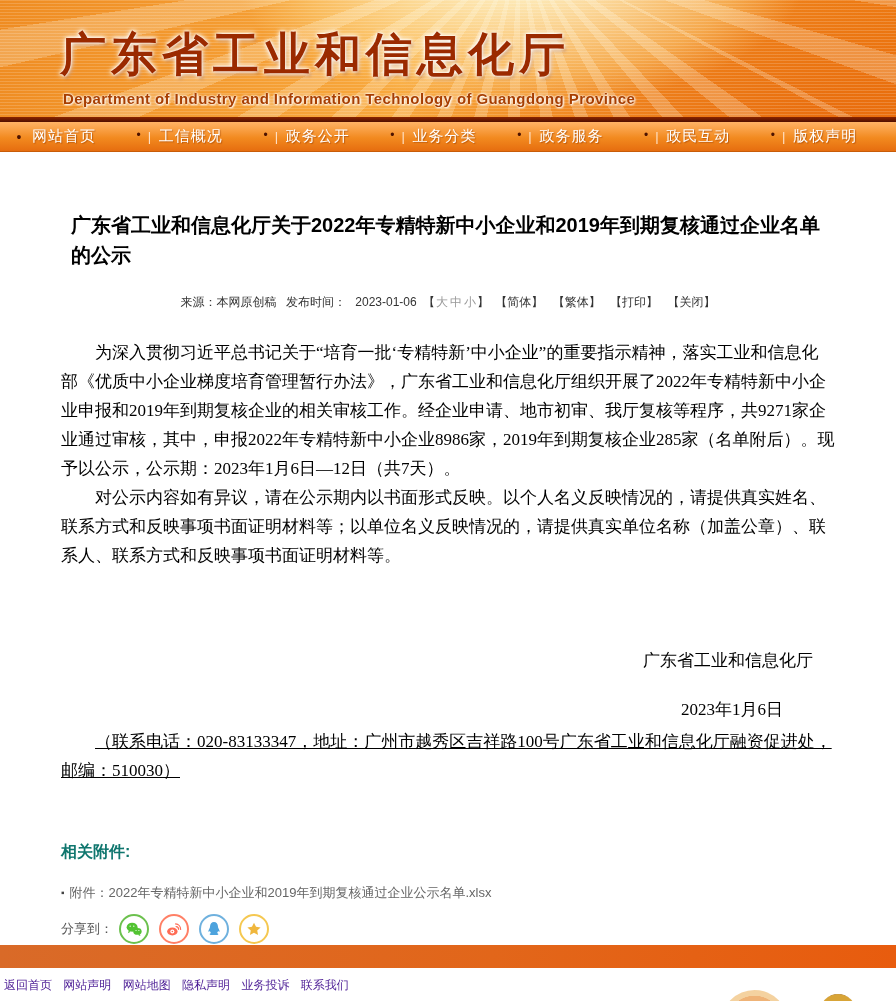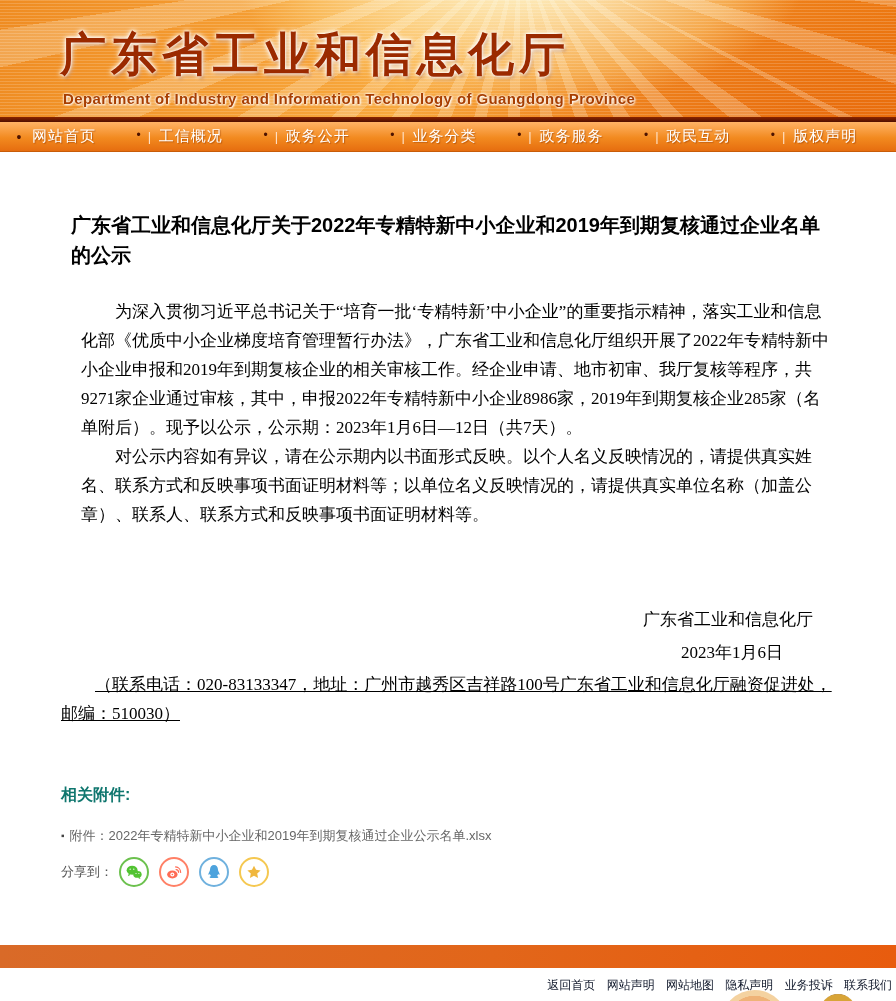--- a/index.html
+++ b/index.html
@@ -67,24 +67,24 @@
   .meta span { margin:0 3px; }
   .meta .ctrl { cursor:pointer; }
   .meta .size-gray { color:#999; margin:0 1px; cursor:pointer; }
   .meta .bracket { margin:0; }
 
   .body-text {
     margin-top:27px;
     font-family:"Liberation Serif", serif;
     font-size:17px; line-height:29px; color:#000;
   }
-  .body-text p { text-indent:2em;margin-left:20px; }
+  .body-text p { text-indent:2em; }
   .attachment-line { text-indent:2em; margin-top:56px; font-family:"Liberation Serif", serif; font-size:17px; line-height:29px; }
   .sign-org  { margin-top:76px; text-align:right; padding-right:22px; font-family:"Liberation Serif", serif; font-size:17px; line-height:29px; }
-  .sign-date { margin-top:4px;  text-align:right; padding-right:52px; font-family:"Liberation Serif", serif; font-size:17px; line-height:29px; }
+  .sign-date { margin-top:20px;  text-align:right; padding-right:52px; font-family:"Liberation Serif", serif; font-size:17px; line-height:29px; }
   .contact   { margin-top:3px; text-indent:2em; font-family:"Liberation Serif", serif; font-size:17px; line-height:29px;text-decoration:underline; }
 
   
   .related-heading { margin-top:57px; font-size:16px; font-weight:bold; color:#0f766e; }
   .attach-item { margin-top:21px; font-size:13px; color:#666; cursor:pointer; }
   .attach-item .sq { color:#444; font-size:10px; margin-right:5px; position:relative; top:-1px; }
   .share-row { margin-top:12px; display:flex; align-items:center; }
   .share-label { font-size:13px; color:#555; margin-right:6px; }
   .share-icon {
     width:30px; height:30px; border-radius:50%; background:#fff;
@@ -92,21 +92,21 @@
     margin-right:10px; cursor:pointer;
   }
   .share-icon.wechat { border:2px solid #6cc14e; }
   .share-icon.weibo  { border:2px solid #ff8066; }
   .share-icon.qq     { border:2px solid #6fb1de; }
   .share-icon.qzone  { border:2px solid #f5c851; }
 
   
   .footer { position:absolute; left:0; right:0; top:945px; }
   .footer-bar { height:23px; background:linear-gradient(90deg,#d96a28 0%, #e2661a 55%, #e85c0e 100%); }
-  .footer-links { margin-top:9px; text-align:right; font-size:12px; color:#0f172a; }
+  .footer-links { margin-top:9px; text-align:left; font-size:12px; color:#4c1d95; }
   .footer-links span { margin:0 4px; cursor:pointer; }
 
   
   .badge-round {
     position:absolute; top:990px; left:721px; width:67px; height:67px; border-radius:50%;
     background: radial-gradient(circle at 50% 50%, #e2512b 0 34%, #efb377 35% 58%, #f4d2a0 59% 100%);
   }
   .badge-emblem {
     position:absolute; top:994px; left:820px; width:36px; height:36px; border-radius:50%;
     background: radial-gradient(circle at 50% 55%, #27408b 0 38%, #d8a437 39% 72%, #b07b1e 73% 100%);
@@ -135,20 +135,30 @@
   <a class="nav-item">政务服务</a>
   <span class="nav-sep"><span class="dot">•</span><span>|</span></span>
   <a class="nav-item">政民互动</a>
   <span class="nav-sep"><span class="dot">•</span><span>|</span></span>
   <a class="nav-item">版权声明</a>
 </nav>
 
 <main class="content">
   <h2 class="article-title">广东省工业和信息化厅关于2022年专精特新中小企业和2019年到期复核通过企业名单的公示</h2>
 
+  <div class="meta">
+    <span>来源：本网原创稿</span>
+    <span>发布时间：</span>
+    <span>2023-01-06</span>
+    <span class="bracket">【</span><span class="size-gray">大</span><span class="size-gray">中</span><span class="size-gray">小</span><span class="bracket">】</span>
+    <span class="ctrl">【简体】</span>
+    <span class="ctrl">【繁体】</span>
+    <span class="ctrl">【打印】</span>
+    <span class="ctrl">【关闭】</span>
+  </div>
 
   <div class="body-text">
     <p>为深入贯彻习近平总书记关于“培育一批‘专精特新’中小企业”的重要指示精神，落实工业和信息化部《优质中小企业梯度培育管理暂行办法》，广东省工业和信息化厅组织开展了2022年专精特新中小企业申报和2019年到期复核企业的相关审核工作。经企业申请、地市初审、我厅复核等程序，共9271家企业通过审核，其中，申报2022年专精特新中小企业8986家，2019年到期复核企业285家（名单附后）。现予以公示，公示期：2023年1月6日—12日（共7天）。</p>
     <p>对公示内容如有异议，请在公示期内以书面形式反映。以个人名义反映情况的，请提供真实姓名、联系方式和反映事项书面证明材料等；以单位名义反映情况的，请提供真实单位名称（加盖公章）、联系人、联系方式和反映事项书面证明材料等。</p>
   </div>
 
 
   <div class="sign-org">广东省工业和信息化厅</div>
   <div class="sign-date">2023年1月6日</div>
   <p class="contact">（联系电话：020-83133347，地址：广州市越秀区吉祥路100号广东省工业和信息化厅融资促进处，邮编：510030）</p>

